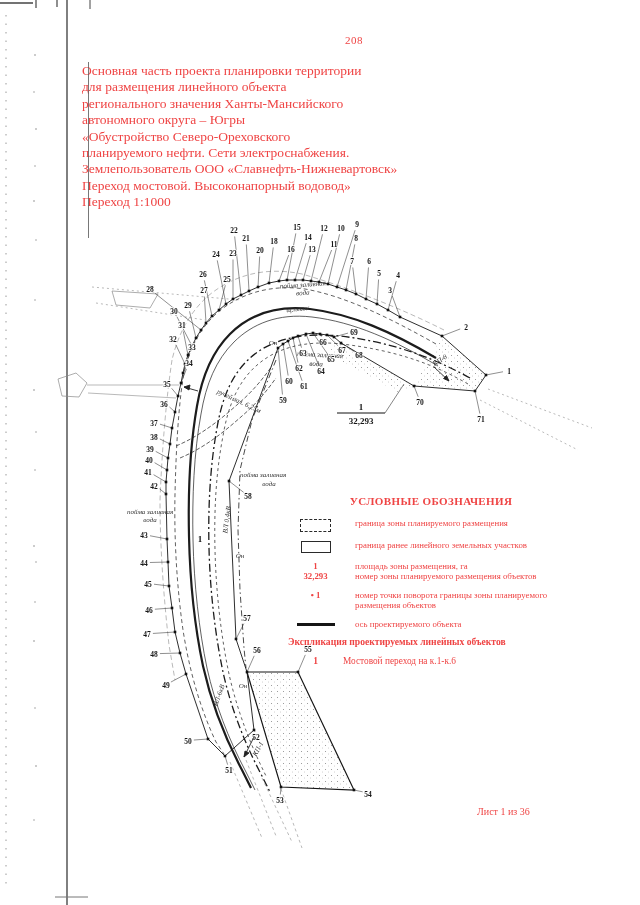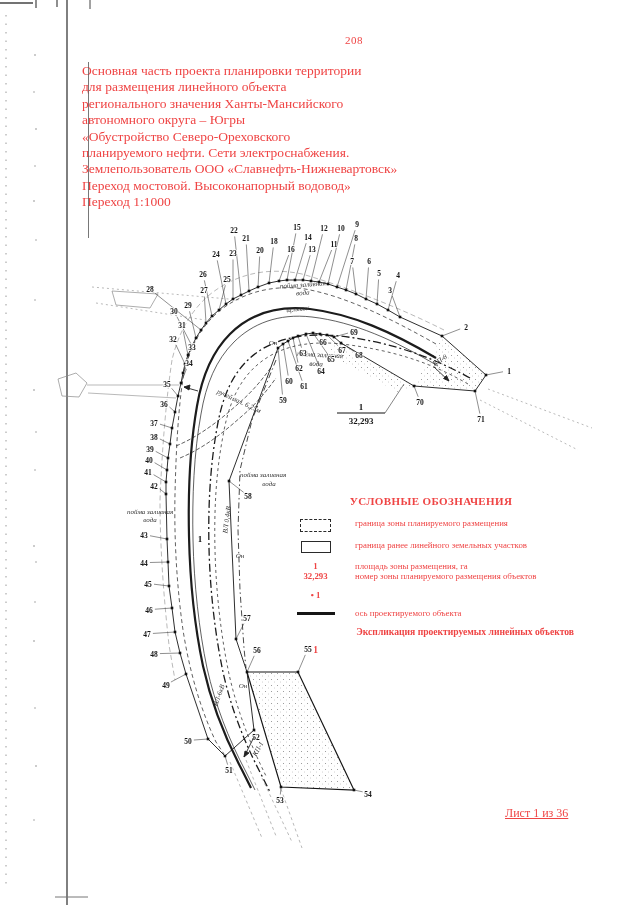--- a/index.html
+++ b/index.html
@@ -1,33 +1,33 @@
 <!DOCTYPE html>
 <html><head>
 <meta charset="utf-8">
 <style>
   html,body{margin:0;padding:0;background:#e8e8e8;}
   #page{position:relative;width:640px;height:905px;background:#fff;overflow:hidden;
         font-family:"Liberation Serif",serif;color:#ef4444;}
   #hdr{position:absolute;left:82px;top:63px;width:400px;font-size:13.5px;line-height:16.4px;}
   #pageno{position:absolute;left:345px;top:34px;font-size:11px;letter-spacing:.5px;}
-  #footer{position:absolute;left:505px;top:806px;font-size:12px;text-decoration:underline;}
+  #footer{position:absolute;left:477px;top:806px;font-size:10px;}
   #mapsvg{position:absolute;left:0;top:0;}
   
   #legend{position:absolute;left:288px;top:456px;width:286px;font-size:8.8px;line-height:10.5px;margin-top:40px;}
   #legend .ttl{font-weight:bold;font-size:11px;text-align:center;letter-spacing:.4px;margin-bottom:11px;}
   .lrow{display:flex;align-items:flex-start;margin-bottom:8px;gap:12px;}
   .lsym{width:55px;flex:0 0 55px;display:flex;justify-content:center;align-items:center;}
   .ltxt{flex:1;}
   .sym-dashed{width:29px;height:11px;border:1.2px dashed #2a2a2a;margin-top:1px;}
   .sym-solid{width:28px;height:10px;border:1.2px solid #2a2a2a;margin-top:1px;}
   .sym-frac{font-weight:bold;text-align:center;line-height:10.5px;}
   .sym-pt{font-weight:bold;}
   .sym-line{width:38px;height:3px;background:#151515;margin-top:4px;}
-  #legend .sub{font-weight:bold;font-size:9.6px;text-align:right;margin:4px 0 8px 0;}
+  #legend .sub{font-weight:bold;font-size:9.6px;text-align:left;margin:4px 0 8px 0;}
   .erow{display:flex;}
   .erow .enum{width:55px;flex:0 0 55px;text-align:center;font-weight:bold;font-size:9.5px;}
   .erow .etxt{flex:1;font-size:9.3px;}
   
   text{fill:#161616;}
   .pt{font:bold 7.5px "Liberation Serif",serif;text-anchor:middle;paint-order:stroke;stroke:#fff;stroke-width:1.6px;}
   .tl{font:italic 7px "Liberation Serif",serif;text-anchor:middle;fill:#333;}
   .tlb{font:bold 9px "Liberation Serif",serif;text-anchor:middle;fill:#111;font-style:normal;}
   .zf{font:bold 9px "Liberation Serif",serif;text-anchor:middle;}
 </style>
@@ -412,31 +412,36 @@
       <div class="ltxt">
         <div>площадь зоны размещения, га</div>
         <div>номер зоны планируемого размещения объектов</div>
       </div>
     </div>
 
     <div class="lrow">
       <div class="lsym">
           <div class="sym-pt">• 1</div>
         </div>
+      <div class="ltxt">
+        <div>номер точки поворота границы зоны планируемого</div>
+        <div>размещения объектов</div>
+      </div>
     </div>
 
     <div class="lrow">
       <div class="lsym">
           <div class="sym-line"></div>
         </div>
       <div class="ltxt">
         <div>ось проектируемого объекта</div>
       </div>
     </div>
 
     <div class="sub">Экспликация проектируемых линейных объектов</div>
     <div class="erow">
       <div class="enum">1</div>
+      <div class="etxt">Мостовой переход на  к.1-к.6</div>
     </div>
   </div>
 
   <div id="footer">Лист 1 из 36</div>
 </div>
 
 </body></html>

